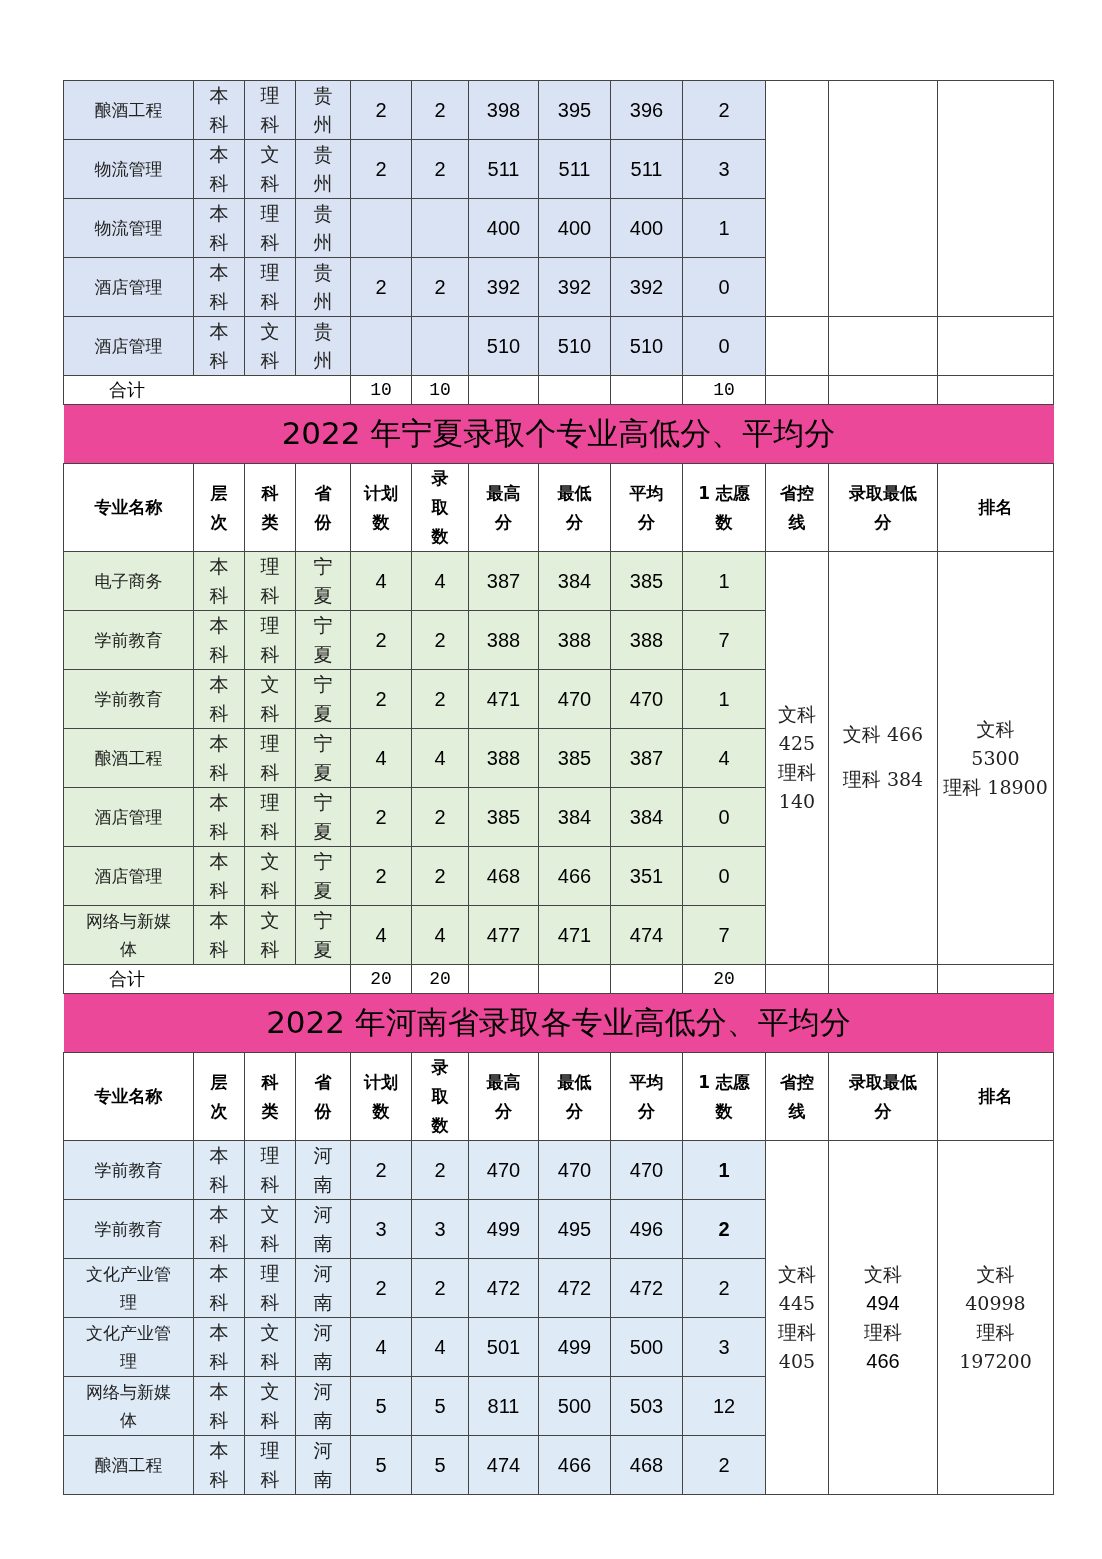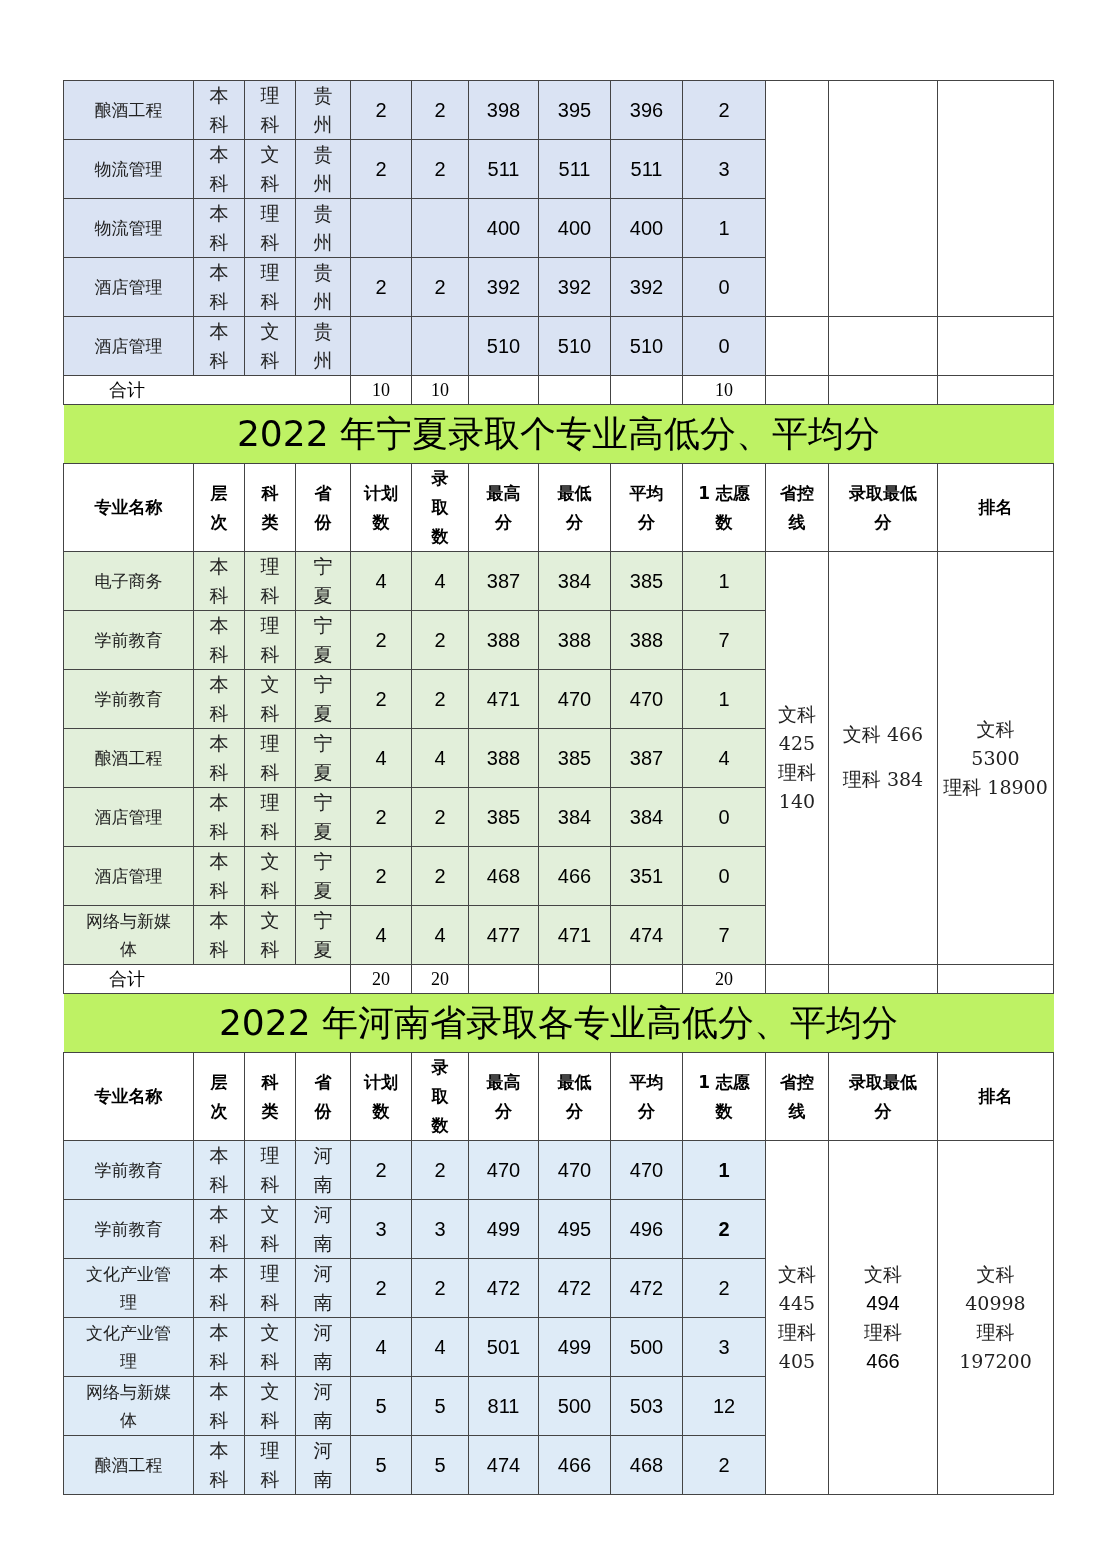--- a/index.html
+++ b/index.html
@@ -2,35 +2,35 @@
 <html><head>
 <meta charset="utf-8">
 <style>
   html, body { margin: 0; padding: 0; background: #ffffff; }
   body { width: 1102px; height: 1559px; position: relative; overflow: hidden;
          font-family: "DejaVu Sans", "Liberation Sans", sans-serif; color: #000; }
   .page { position: absolute; left: 63px; top: 80px; width: 990px; }
   table { border-collapse: collapse; table-layout: fixed; width: 990px; }
   td, th { border: 1.5px solid #444; padding: 0; text-align: center; vertical-align: middle;
            overflow: hidden; }
-  .title-row td { background: #bef264; height: 58px; font-family: "DejaVu Sans", sans-serif;
-                  font-size: 36px; color: #000; border-left: none; border-right: none; }
+  .title-row td { background: #ec4899; height: 58px; font-family: "DejaVu Sans", sans-serif;
+                  font-size: 31px; color: #000; border-left: none; border-right: none; }
   .hdr td { height: 86px; font-weight: bold; font-size: 17px; line-height: 29px; background: #fff;
             font-family: "DejaVu Sans", "Liberation Sans", sans-serif; }
   .row td { height: 57px; }
   .row td.name { font-family: "DejaVu Serif", serif; font-size: 17px; line-height: 28px; color: #222; }
   .row td.v { font-family: "DejaVu Serif", serif; font-size: 19px; line-height: 29px; color: #222; }
   .row td.num { font-family: "Liberation Sans", sans-serif; font-size: 20px; }
   .row td.bold { font-weight: bold; }
   .blue td.fill { background: #dae3f3; }
   .green td.fill { background: #e2efda; }
   .lightblue td.fill { background: #deebf7; }
   .merged { background: #fff; font-family: "DejaVu Serif", serif; font-size: 19px; line-height: 29px; color: #222; }
   .merged .b { font-family: "Liberation Sans", sans-serif; font-weight: normal; font-size: 20px; color: #000; }
-  .total td { height: 28px; font-family: Liberation Serif, serif; font-size: 18px; background: #fff; }
+  .total td { height: 28px; font-family: Liberation Mono, monospace; font-size: 18px; background: #fff; }
   .total td.lbl { text-align: center; padding-right: 160px; }
   .blank { background: #fff; }
   .vstack span { display: block; }
 </style>
 </head>
 <body>
 
 <div class="page">
 <table>
   <colgroup>

